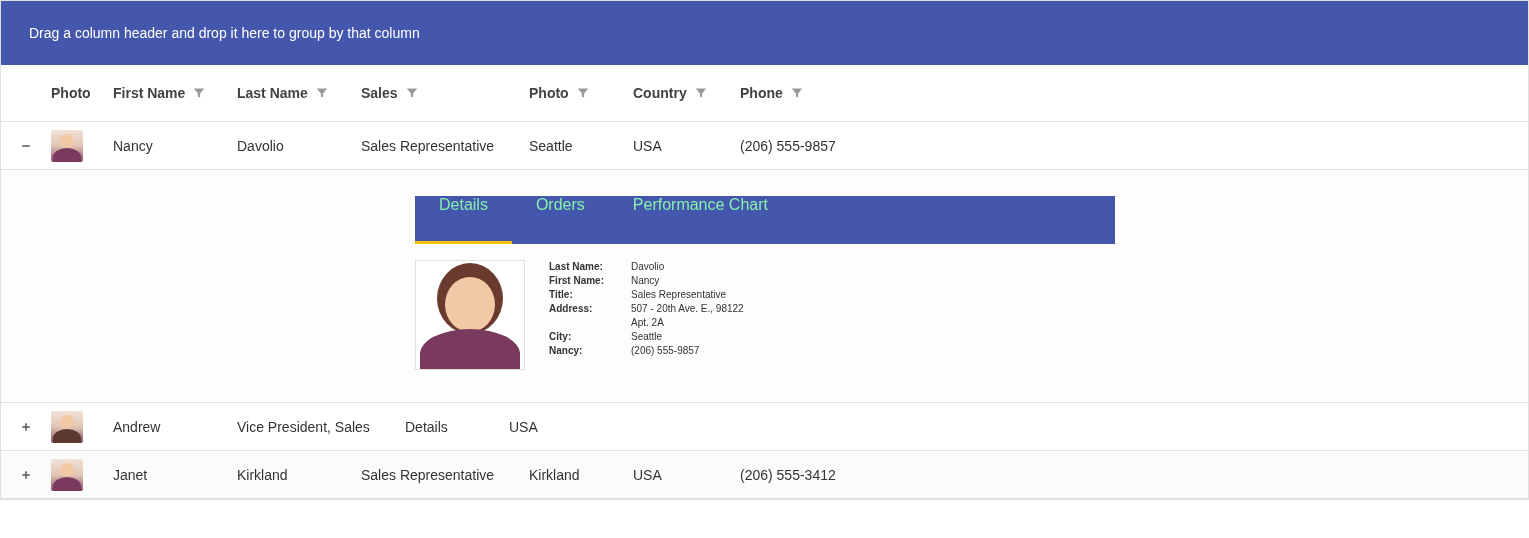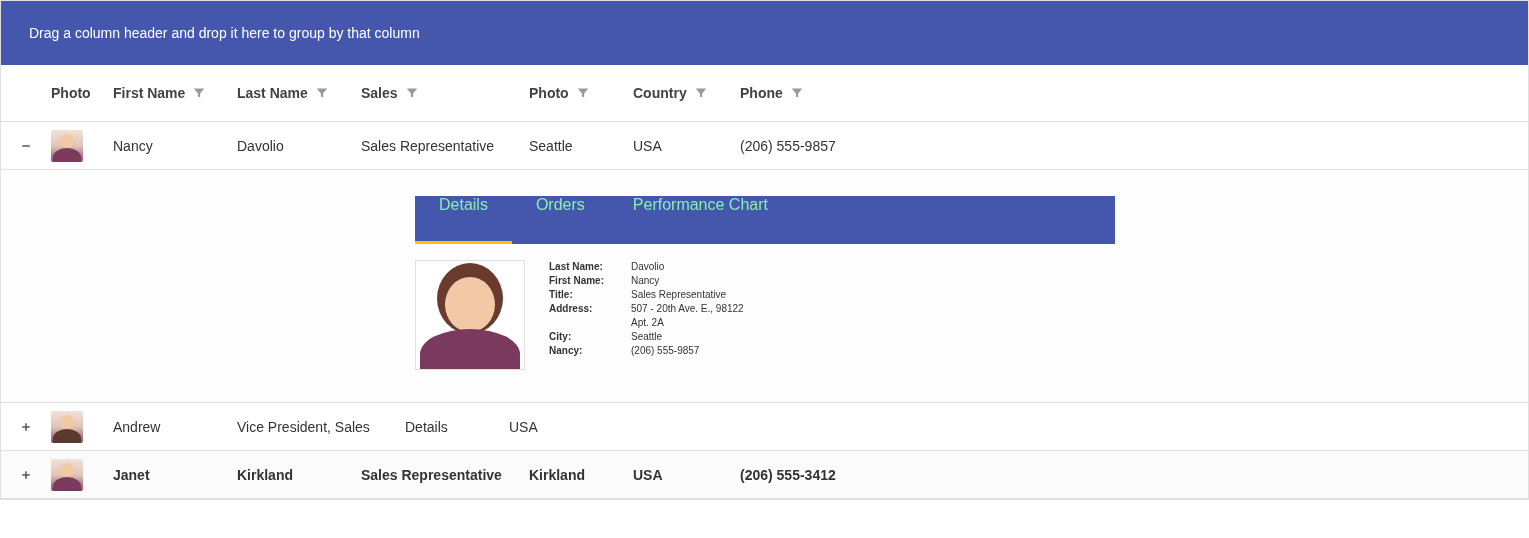--- a/index.html
+++ b/index.html
@@ -207,21 +207,20 @@
     }
     .field-label {
       font-weight:bold;
       width: 82px;
     }
     .field-value {
       flex:1;
     }
     .row-alt {
       background: #fbfbfb;
-      font-weight: bold;
     }
   </style>
 </head>
 <body>
 
 <div class="grid">
 
   <div class="group-panel">
     <span>Drag a column header and drop it here to group by that column</span>
   </div>

